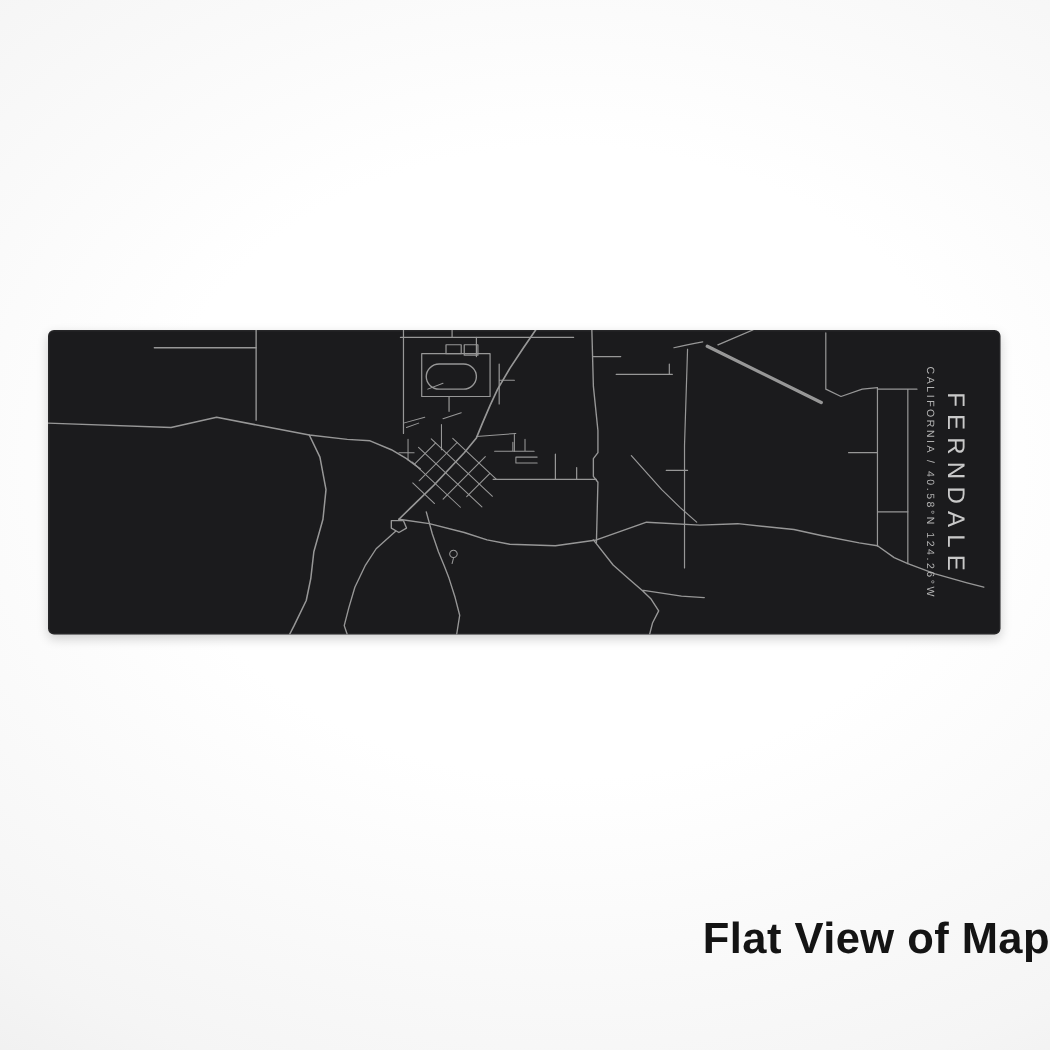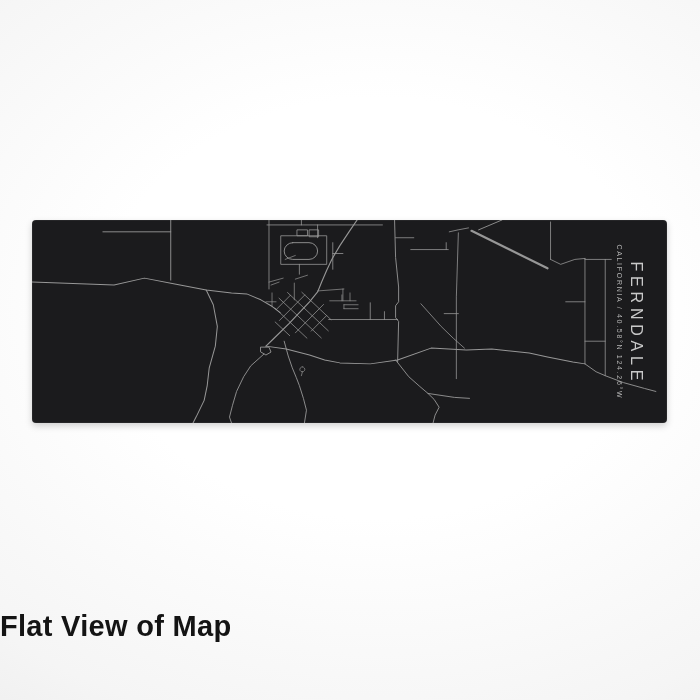--- a/index.html
+++ b/index.html
@@ -23,21 +23,21 @@
   .map-title .name{
     font-size:16px;letter-spacing:4.8px;font-weight:400;
     text-indent:4.8px;
   }
   .map-title .coords{
     font-size:7px;letter-spacing:1.7px;margin-top:5px;font-weight:400;
     text-indent:1.7px;
   }
   .caption{
     position:absolute;left:0;top:610px;width:700px;
-    text-align:left;font-size:29px;font-weight:700;letter-spacing:0.3px;
+    text-align:right;font-size:29px;font-weight:700;letter-spacing:0.3px;
   }
 </style>
 </head>
 <body>
 
 <div class="map-plate" style="background: rgb(27, 27, 29);">
   <svg viewBox="0 0 627 206" preserveAspectRatio="none">
     <g class="roads">
         <path d="M137,0 V61" stroke="#979797" stroke-width="0.9"></path>
         <path d="M70,12 H137" stroke="#979797" stroke-width="0.9"></path>

